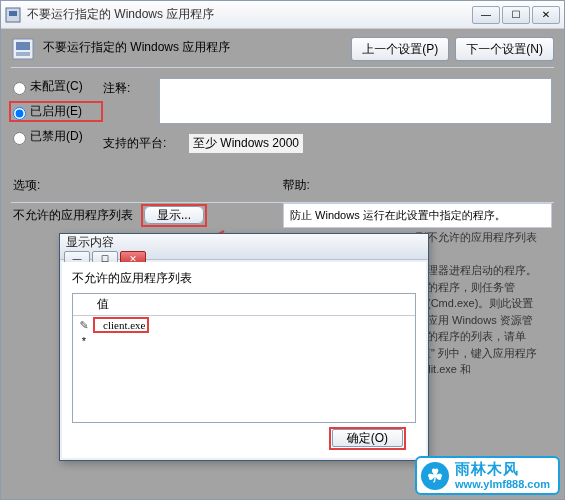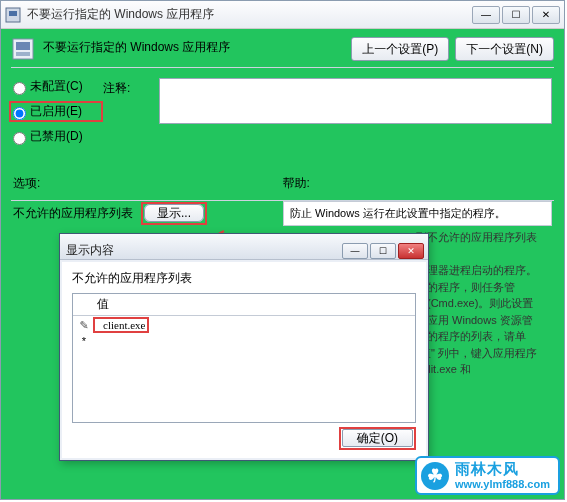--- a/index.html
+++ b/index.html
@@ -1,18 +1,18 @@
 <!DOCTYPE html>
 <html><head>
   <meta charset="utf-8">
   <style>
     * { box-sizing: border-box; margin: 0; padding: 0; }
     body { font-family: "Microsoft YaHei", SimSun, Arial, sans-serif; font-size: 12px; background: #fff; width: 567px; height: 502px; overflow: hidden; position: relative; }
     
-    .main-window { border: 1px solid #8b9cb0; width: 565px; height: 500px; background: #22c55e; position: relative; }
+    .main-window { border: 1px solid #8b9cb0; width: 565px; height: 500px; background: #a3a3a3; position: relative; }
     
     .titlebar { height: 28px; background: linear-gradient(#fdfdfe, #e9edf3); border-bottom: 1px solid #ccc; display: flex; align-items: center; padding: 0 4px; }
     .titlebar-icon { width: 16px; height: 16px; margin-right: 6px; display: inline-flex; align-items: center; justify-content: center; }
     .titlebar-text { flex: 1; font-size: 12px; color: #333; }
     .win-controls { display: flex; gap: 2px; }
     .win-btn { width: 28px; height: 18px; border: 1px solid #9aa7b8; background: linear-gradient(#f6f9fc,#dde4ec); display:flex; align-items:center; justify-content:center; font-size:10px; cursor:pointer; border-radius:2px;}
     
     .header-row { display: flex; align-items: flex-start; padding: 8px 10px 6px 10px; }
     .header-icon { width: 24px; height: 24px; margin-right: 8px; }
     .header-title { flex: 1; font-size: 12px; padding-top:2px }
@@ -44,35 +44,35 @@
     .show-btn-wrap { border:2px solid #e04040; padding:1px; }
     .show-btn { padding:1px 12px; border:1px solid #8b9cb0; background:linear-gradient(#fdfdfe,#e7ebf1); border-radius:6px; cursor:pointer; }
     
     .explain-right { position:absolute; right:16px; top:228px; width:132px; font-size:11px; line-height:1.5; color:#333; }
     
     
     .arrow { position:absolute; left:158px; top:225px; width:80px; height:70px; pointer-events:none; }
     
     
     .dialog { position:absolute; left:58px; top:232px; width:370px; height:228px; border:1px solid #3f5875; background:#ebeff6; box-shadow:2px 3px 8px rgba(0,0,0,.25); }
-    .dlg-titlebar { height:26px; background:linear-gradient(#f7f9fc,#dbe2ec); display:flex; align-items:flex-end; padding:0 4px; border-bottom:1px solid #b6bfcd; }
+    .dlg-titlebar { height:26px; background:linear-gradient(#f7f9fc,#dbe2ec); display:flex; align-items:flex-start; padding:0 4px; border-bottom:1px solid #b6bfcd;flex-direction:column; }
     .dlg-title { flex:1; font-size:12px; padding-left:2px; color:#222;}
     .dlg-controls { display:flex; gap:2px;}
     .dlg-cbtn { width:26px; height:16px; border:1px solid #8b9cb0; background:linear-gradient(#f7f9fc,#dde3ec); display:flex;align-items:center;justify-content:center;font-size:9px; border-radius:2px; cursor:pointer;}
     .dlg-close { background:linear-gradient(#f08080,#c83232); border-color:#a02020; color:#fff; }
     .dlg-inner { background:#fff; margin:2px; height:calc(100% - 30px); padding:8px 10px; position:relative;}
     .dlg-listlabel { font-size:12px; margin-bottom:6px; }
     .listbox { border:1px solid #9aa7b8; height:130px; background:#fff; }
     .list-header { border-bottom:1px solid #c4cbd6; padding:2px 6px; font-size:12px; background:#fff; display:flex; }
     .list-header .val { margin-left:18px; }
     .list-row { display:flex; align-items:center; padding:1px 4px; font-size:11px; }
     .list-row .pencil { width:14px; text-align:center; color:#555;}
     .cell-highlight { border:2px solid #e04040; padding:0 2px 0 8px; font-family:Liberation Serif, serif; font-size:11px; margin-left:2px;}
     .star { width:14px; text-align:center; }
-    .dlg-footer { position:absolute; right:10px; bottom:8px; border:2px solid #e04040; padding:1px;}
+    .dlg-footer { position:absolute; right:20px; bottom:8px; border:2px solid #e04040; padding:1px;}
     .ok-btn { padding:1px 14px; border:1px solid #8b9cb0; background:linear-gradient(#fdfdfe,#e7ebf1); border-radius:2px; cursor:pointer; font-size:12px;}
     
     
     .watermark { position:absolute; right:4px; bottom:4px; display:flex; align-items:center; gap:6px; border:2px solid #1aa0e0; border-radius:6px; padding:3px 8px 3px 4px; background:#fff; }
     .wm-icon { width:28px; height:28px; border-radius:50%; background:#1aa0e0; display:flex; align-items:center; justify-content:center; color:#fff; font-weight:bold; font-size:18px;}
     .wm-text { display:flex; flex-direction:column; line-height:1.1;}
     .wm-cn { font-size:15px; color:#1aa0e0; font-weight:bold; letter-spacing:1px;}
     .wm-url { font-size:11px; color:#1aa0e0; font-weight:bold;}
   </style>
 </head>
@@ -125,20 +125,24 @@
       </div>
       <label class="radio-row" style="margin-top:6px">
         <input type="radio" name="state" style="">
           <span>已禁用(D)</span>
       </label>
     </div>
     <div class="right-col">
       <div class="comment-row">
         <div class="comment-label">注释:</div>
         <div class="comment-box"></div>
+      </div>
+      <div class="platform-row">
+        <div class="platform-label">支持的平台:</div>
+        <div class="platform-value">至少 Windows 2000</div>
       </div>
     </div>
   </div>
 
   <div class="middle-labels">
     <div class="opt">选项:</div>
     <div class="hlp" style="flex:1">帮助:</div>
   </div>
   <div class="sep"></div>
 

